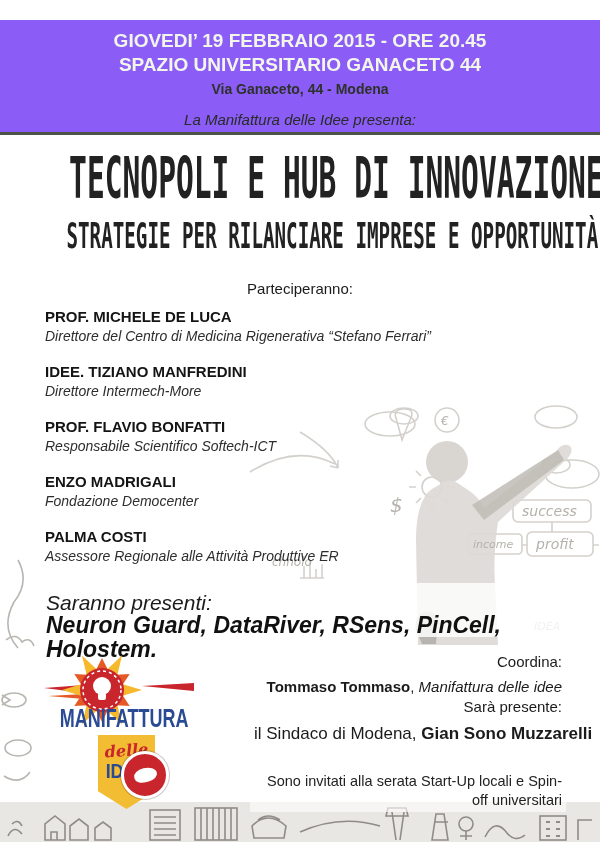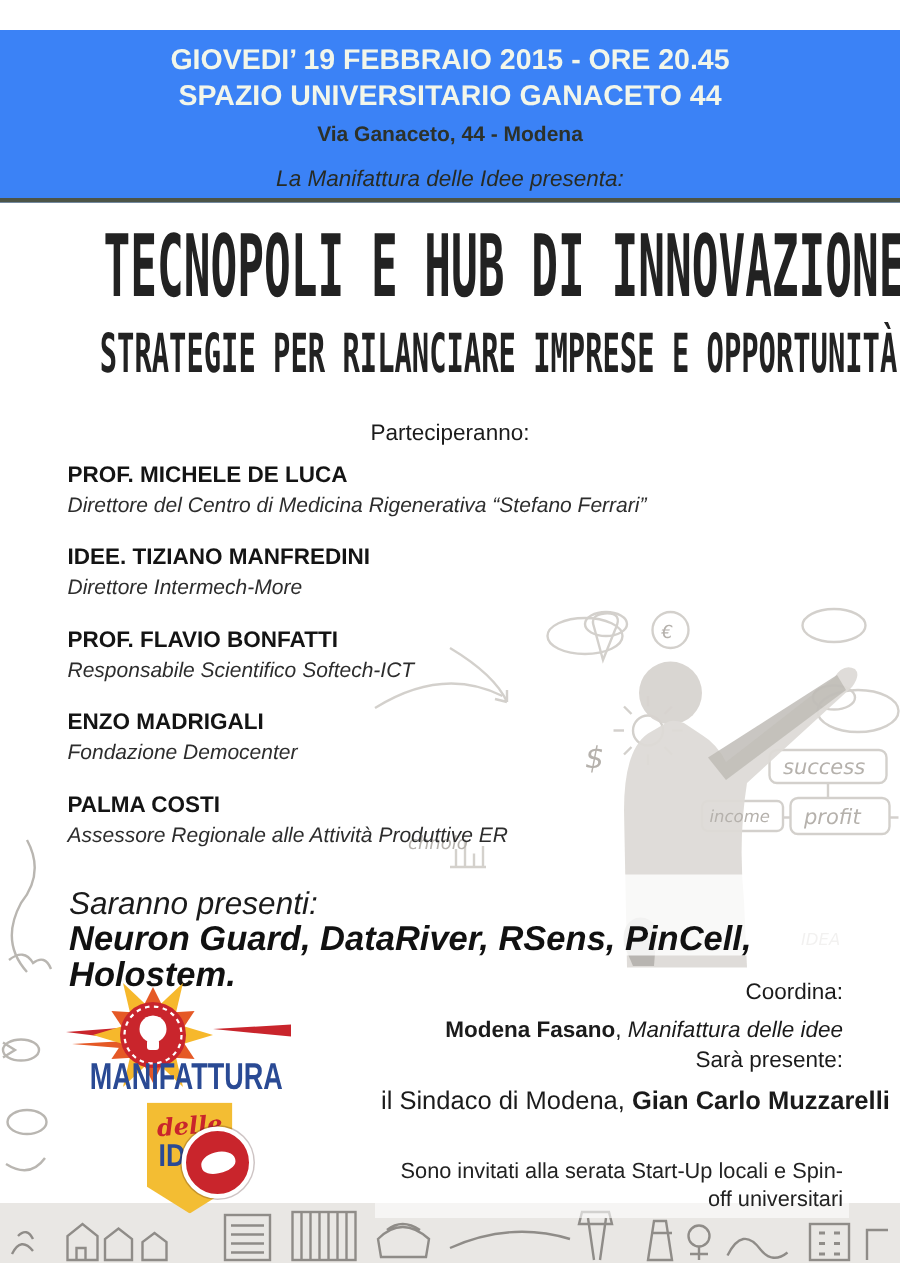--- a/index.html
+++ b/index.html
@@ -5,21 +5,21 @@
   html,body{margin:0;padding:0;}
   body{width:600px;height:842px;overflow:hidden;background:#ffffff;
        font-family:"Liberation Sans",sans-serif;color:#1b1b1b;}
   .poster{position:relative;width:600px;height:842px;background:#ffffff;overflow:hidden;}
 
   
   .bg-photo{position:absolute;left:0;top:330px;width:600px;height:512px;z-index:0;}
   .bottom-strip{position:absolute;left:0;top:802px;width:600px;height:40px;background:#e9e7e4;z-index:1;}
 
   
-  .header{position:absolute;left:0;top:20px;width:600px;height:112px;background:#3b82f6;
+  .header{position:absolute;left:0;top:20px;width:600px;height:112px;background:#8b5cf6;
           border-bottom:3px solid #4c5447;text-align:center;z-index:2;}
   .header .datetime,.header .venue{font-weight:bold;font-size:19px;line-height:24px;color:#f2f6ea;}
   .header .datetime{padding-top:9px;}
   .header .address{font-weight:bold;font-size:14px;line-height:18px;color:#2c312a;margin-top:3px;}
   .header .presenter{font-style:italic;font-size:15px;line-height:19px;color:#272b25;margin-top:12px;}
 
   
   .title-wrap{position:absolute;left:0;top:150px;width:600px;text-align:center;z-index:2;color:#222;}
   .title-l1{font-family:"DejaVu Sans Mono",monospace;font-weight:bold;font-size:37px;line-height:58px;
             display:inline-block;transform:scale(0.80,1.55);transform-origin:center;white-space:nowrap;}
@@ -237,22 +237,22 @@
       <div class="ribbon-idee">IDEE</div>
     </div>
     <div class="badge">
       <div class="badge-inner"></div>
     </div>
   </div>
 
   <div class="right-col">
     <div class="coordina-label">Coordina:</div>
     <div class="coordina-line">
-      <span class="coordina-name">Modena Fasano</span><span class="t">, </span><span class="coordina-affil">Manifattura delle idee</span>
+      <span class="coordina-name">Tommaso Tommaso</span><span class="t">, </span><span class="coordina-affil">Manifattura delle idee</span>
     </div>
     <div class="guest-label">Sarà presente:</div>
     <div class="guest-line">
-      <span class="t">il </span><span class="guest-role">Sindaco di Modena</span><span class="t">, </span><span class="guest-name">Gian Carlo Muzzarelli</span>
+      <span class="t">il </span><span class="guest-role">Sindaco di Modena</span><span class="t">, </span><span class="guest-name">Gian Sono Muzzarelli</span>
     </div>
     <div class="footer-note">Sono invitati alla serata Start-Up locali e Spin-off universitari</div>
   </div>
 
 </div>
 
 </body></html>

